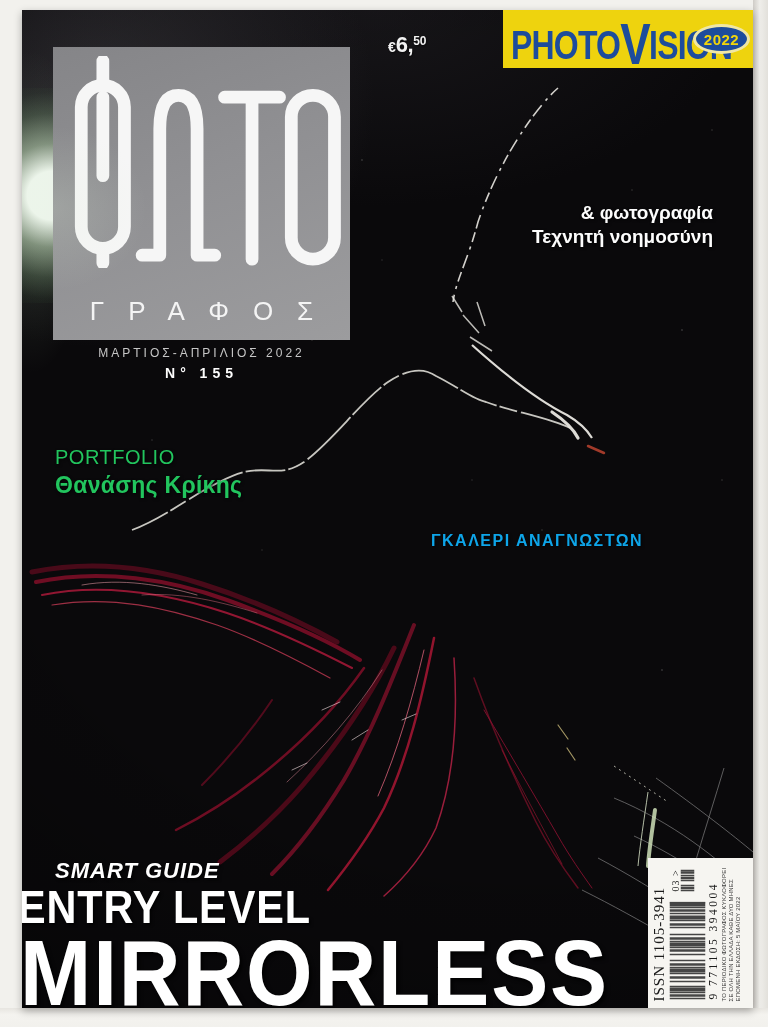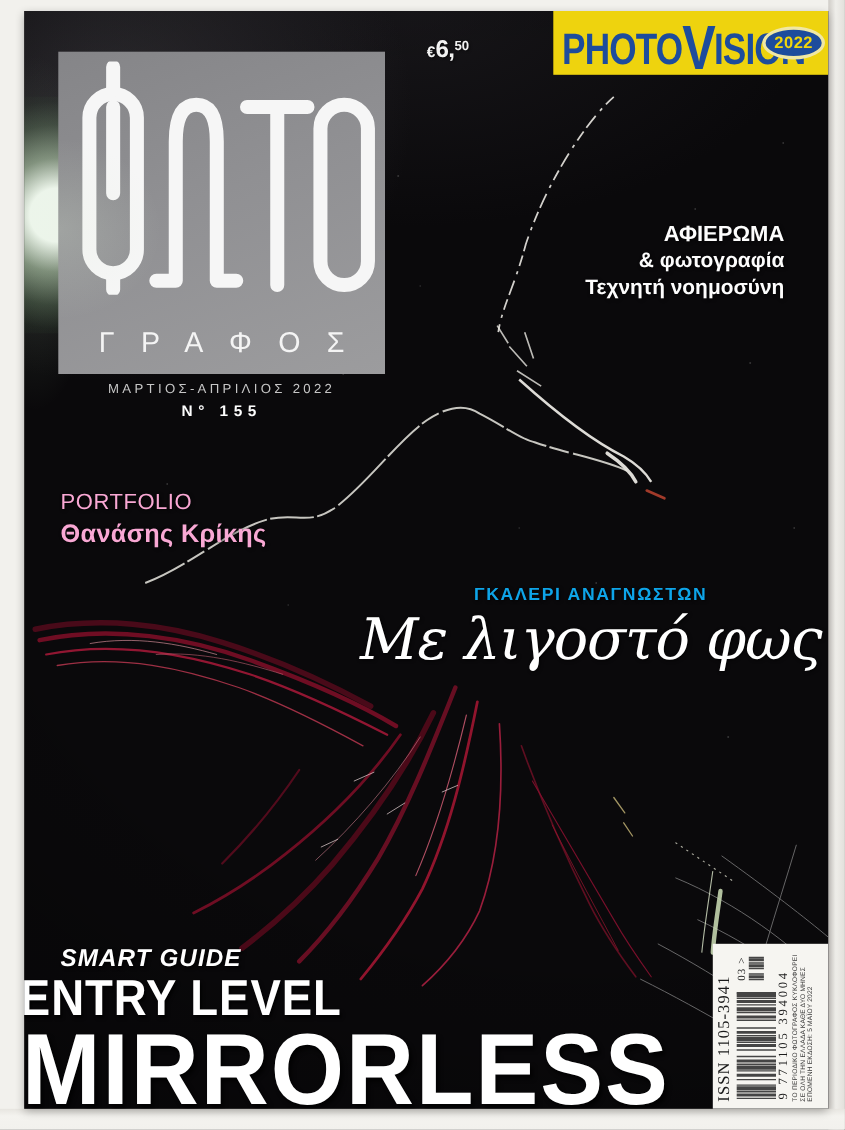--- a/index.html
+++ b/index.html
@@ -98,21 +98,21 @@
 
   
   .afieroma {
     position:absolute; right:40px; top:191px; text-align:right; z-index:4;
     color:#fdfdfd; font-weight:700; font-size:19px; line-height:24px;
     text-shadow:1px 1px 3px rgba(0,0,0,.7);
   }
   .afieroma .kick { font-size:20px; margin-bottom:1px; }
 
   .portfolio {
-    position:absolute; left:33px; top:436px; z-index:4; color:#f9a8d4;
+    position:absolute; left:33px; top:436px; z-index:4; color:#22c55e;
     text-shadow:1px 1px 3px rgba(0,0,0,.7);
   }
   .portfolio .kick { font-size:20px; font-weight:400; letter-spacing:.5px; }
   .portfolio .name { font-size:23px; font-weight:700; margin-top:3px; letter-spacing:.3px; }
 
   .gallery {
     position:absolute; left:285px; width:460px; top:522px; text-align:center; z-index:4;
     color:#fff; text-shadow:1px 1px 3px rgba(0,0,0,.7);
   }
   .gallery .kick { font-size:16px; font-weight:700; letter-spacing:1.5px; color:#0ea5e9; }
@@ -267,33 +267,31 @@
 
         <rect x="240" y="40" width="44" height="167" rx="22"></rect>
       </g>
     </svg>
     <div class="masthead-sub">ΓΡΑΦΟΣ</div>
   </div>
   <div class="issue-date">ΜΑΡΤΙΟΣ-ΑΠΡΙΛΙΟΣ 2022</div>
   <div class="issue-no">N° 155</div>
 
   <div class="afieroma">
-    <div class="kick">ΑΦΙΕΡΩΜΑ</div>
     <div>&amp; φωτογραφία</div>
     <div>Τεχνητή νοημοσύνη</div>
   </div>
 
   <div class="portfolio">
     <div class="kick">PORTFOLIO</div>
     <div class="name">Θανάσης Κρίκης</div>
   </div>
 
   <div class="gallery">
     <div class="kick">ΓΚΑΛΕΡΙ ΑΝΑΓΝΩΣΤΩΝ</div>
-    <div class="title">Με λιγοστό φως</div>
   </div>
 
   <div class="kick-smart">SMART GUIDE</div>
   <div class="hl-entry">ENTRY LEVEL</div>
   <div class="hl-mirrorless">MIRRORLESS</div>
 
   <div class="barcode-panel"></div>
   <div class="bc-rot">
     <div class="bc-issn">ISSN 1105-3941</div>
     <div class="bc-row">

